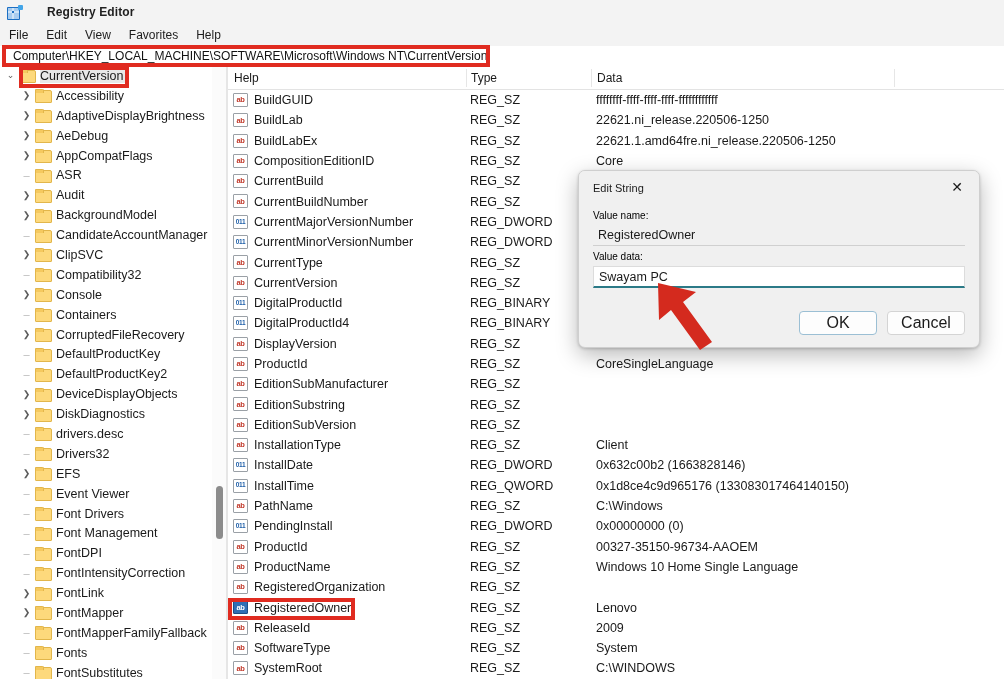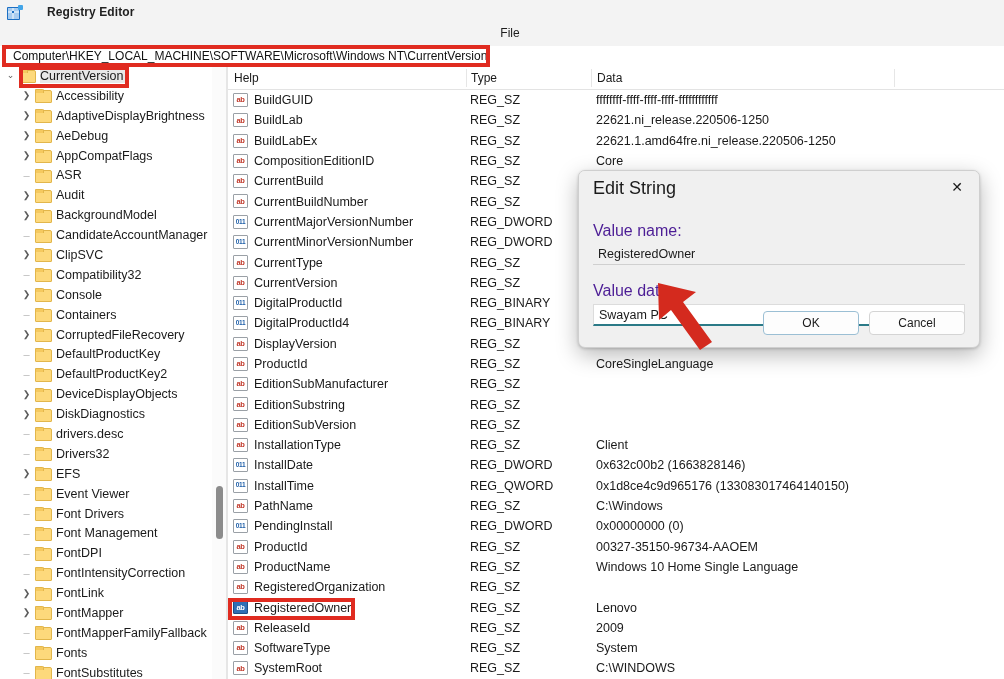--- a/index.html
+++ b/index.html
@@ -45,21 +45,21 @@
     background: #43a5e8; border-radius: 1px;
   }
   .title-text {
     font-size: 12px; color: #1f1f1f; letter-spacing: .1px;
   }
 
   
   .menubar {
     position: absolute; left: 0; top: 24px; width: 1004px; height: 22px;
     background: #f3f3f3;
-    display: flex; align-items: center; padding-left: 16px; flex-direction: column;
+    display: flex; align-items: center; padding-left: 0;
   }
   .menu-item {
     font-size: 12px; color: #1c1c1c;
     padding: 2px 9px; cursor: default; white-space: nowrap;
   }
 
   
   .addressbar {
     position: absolute; left: 0; top: 46px; width: 1004px; height: 20px;
     background: #ffffff;
@@ -165,51 +165,51 @@
     border-radius: 7px;
     box-shadow: 0 7px 22px rgba(0,0,0,.28), 0 1px 3px rgba(0,0,0,.18);
     overflow: hidden;
   }
   .dlg-title-bar {
     position: relative; height: 34px; width: 100%;
     background: #f0f0f0;
     display: flex; align-items: center;
   }
   .dlg-title {
-    font-size: 18px; color: #1a1a1a; padding-left: 14px;
+    font-size: 11px; color: #1a1a1a; padding-left: 14px;
   }
   .dlg-close {
     position: absolute; right: 0; top: 0; width: 44px; height: 32px;
     display: flex; align-items: center; justify-content: center;
     font-size: 14px; color: #1a1a1a; cursor: default;
   }
   .dlg-body { position: relative; padding: 0 14px; }
   .fld-label {
-    font-size: 16px; color: #4c1d95; margin-top: 17px; margin-bottom: 4px;
+    font-size: 10px; color: #000000; margin-top: 5px; margin-bottom: 4px;
   }
   .fld-readonly {
     height: 21px; background: #f0f0f0;
     border-bottom: 1px solid #d0d0d0;
     display: flex; align-items: center;
     padding-left: 5px; font-size: 12.5px; color: #1a1a1a;
   }
   .fld-input {
     height: 22px; background: #ffffff;
     border: 1px solid #dcdcdc; border-bottom: 2px solid #2b7a87;
     display: flex; align-items: center;
     padding-left: 5px; font-size: 12.5px; color: #1a1a1a;
   }
   .dlg-buttons {
     position: absolute; right: 14px; bottom: 12px;
     display: flex; gap: 10px;
   }
   .dlg-btn {
-    width: 96px; height: 24px;
+    width: 78px; height: 24px;
     display: flex; align-items: center; justify-content: center;
-    font-size: 12px; color: #1a1a1a;
+    font-size: 16px; color: #1a1a1a;
     background: #fdfdfd; border: 1px solid #d4d4d4; border-radius: 4px;
     cursor: default;
   }
   .dlg-btn.primary { border-color: #9bbfd4; }
 
   
   .anno-rect {
     position: absolute; border: 4px solid #e02b20; pointer-events: none;
   }
   .anno-arrow { position: absolute; pointer-events: none; }

